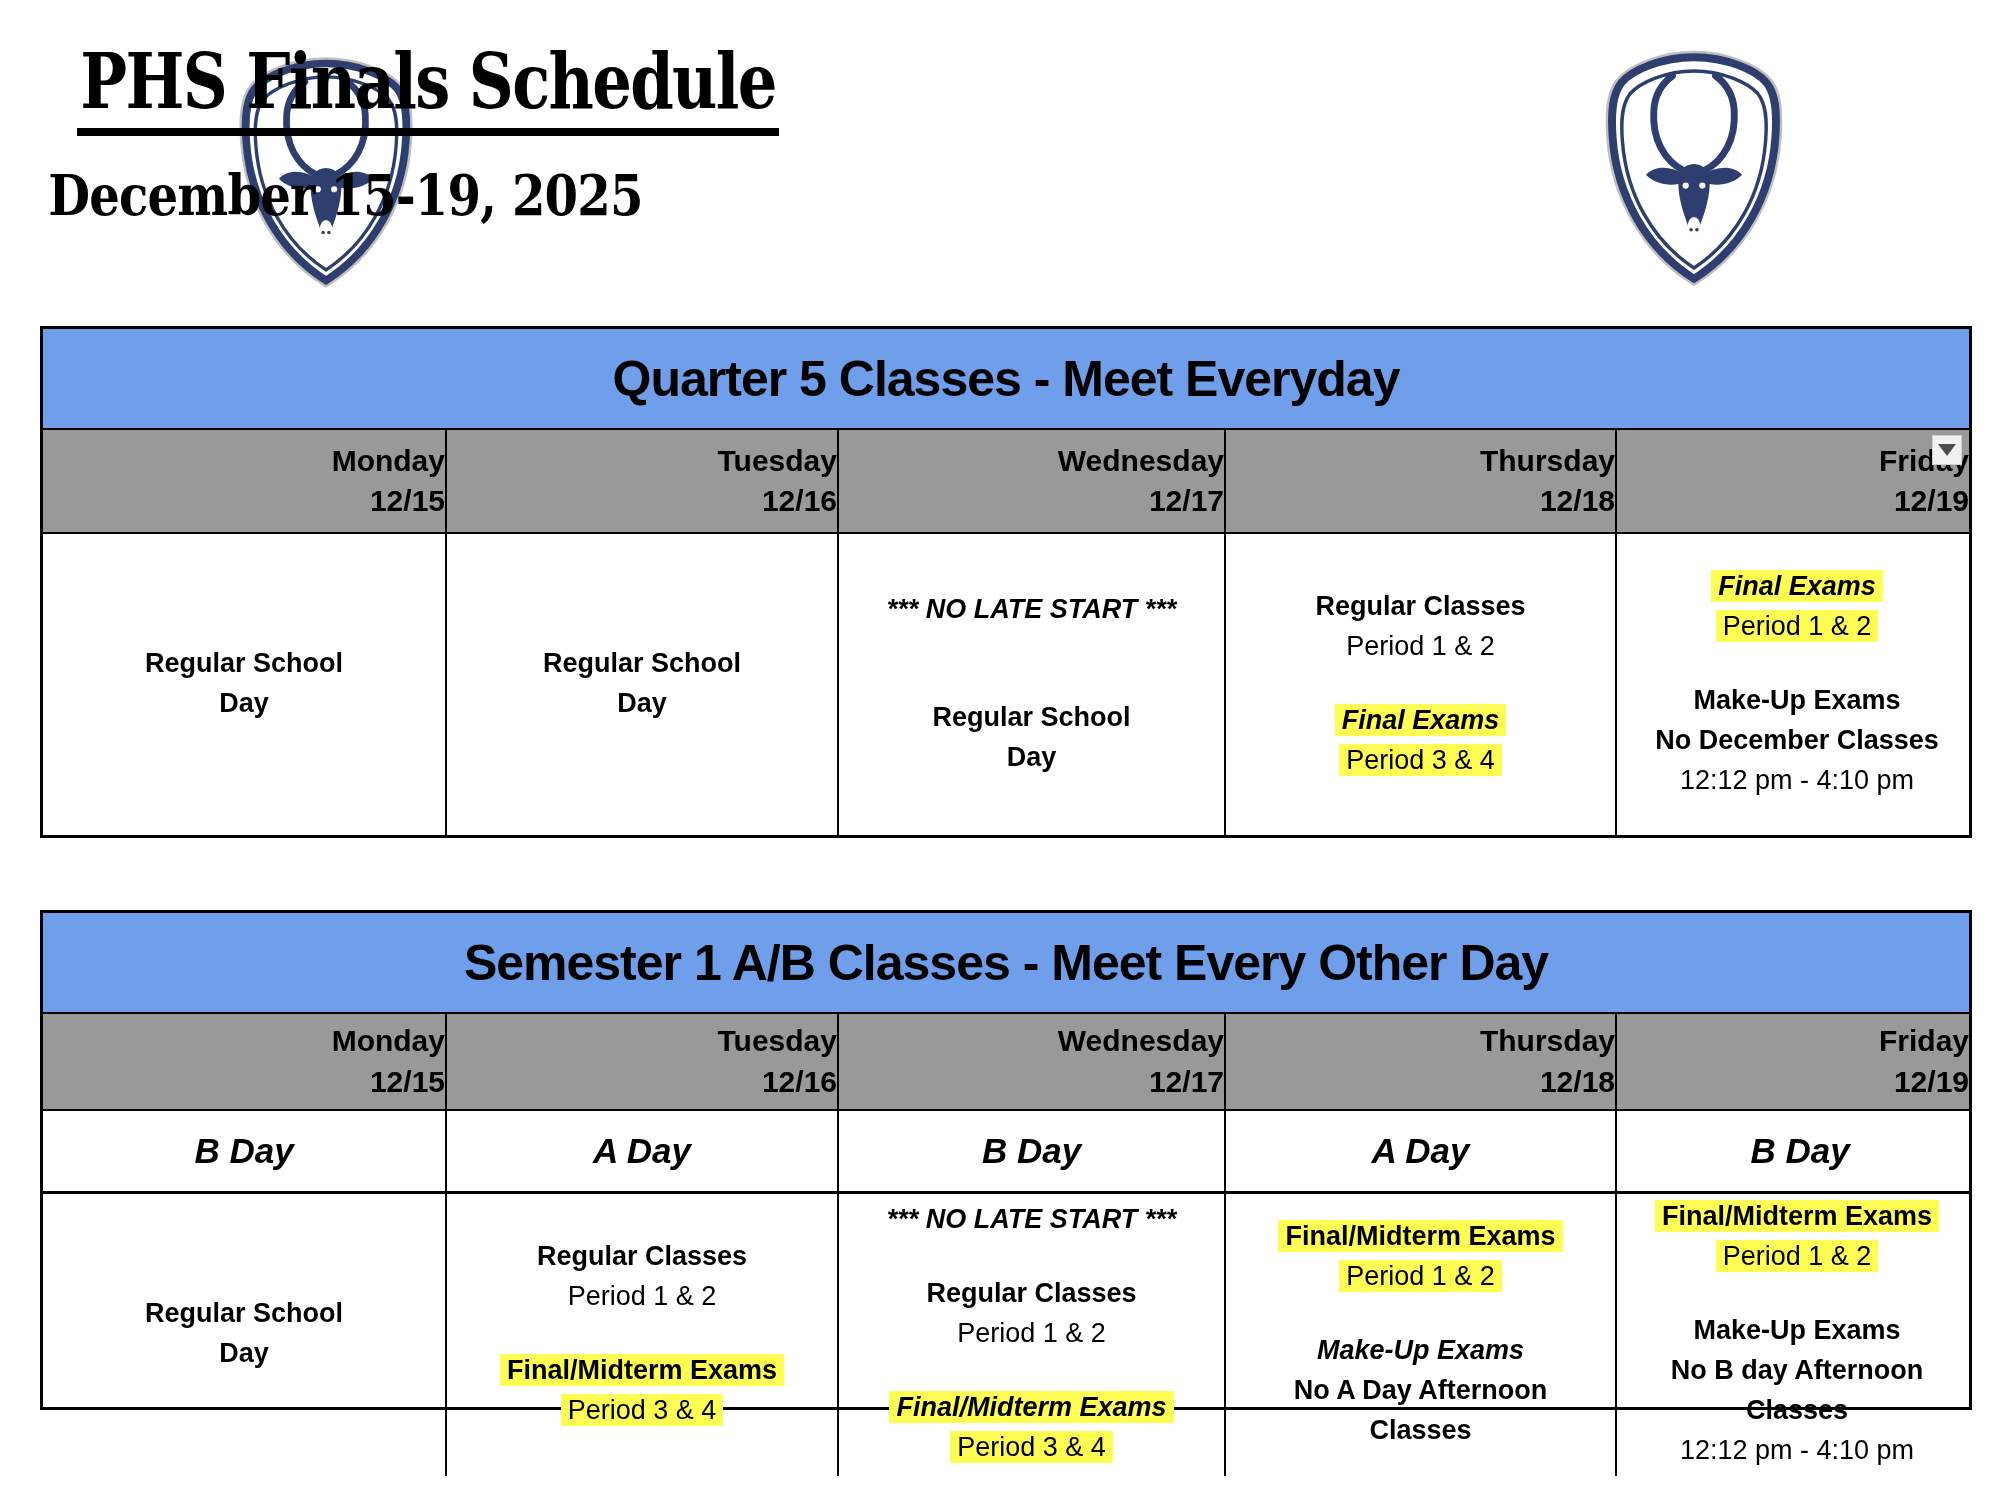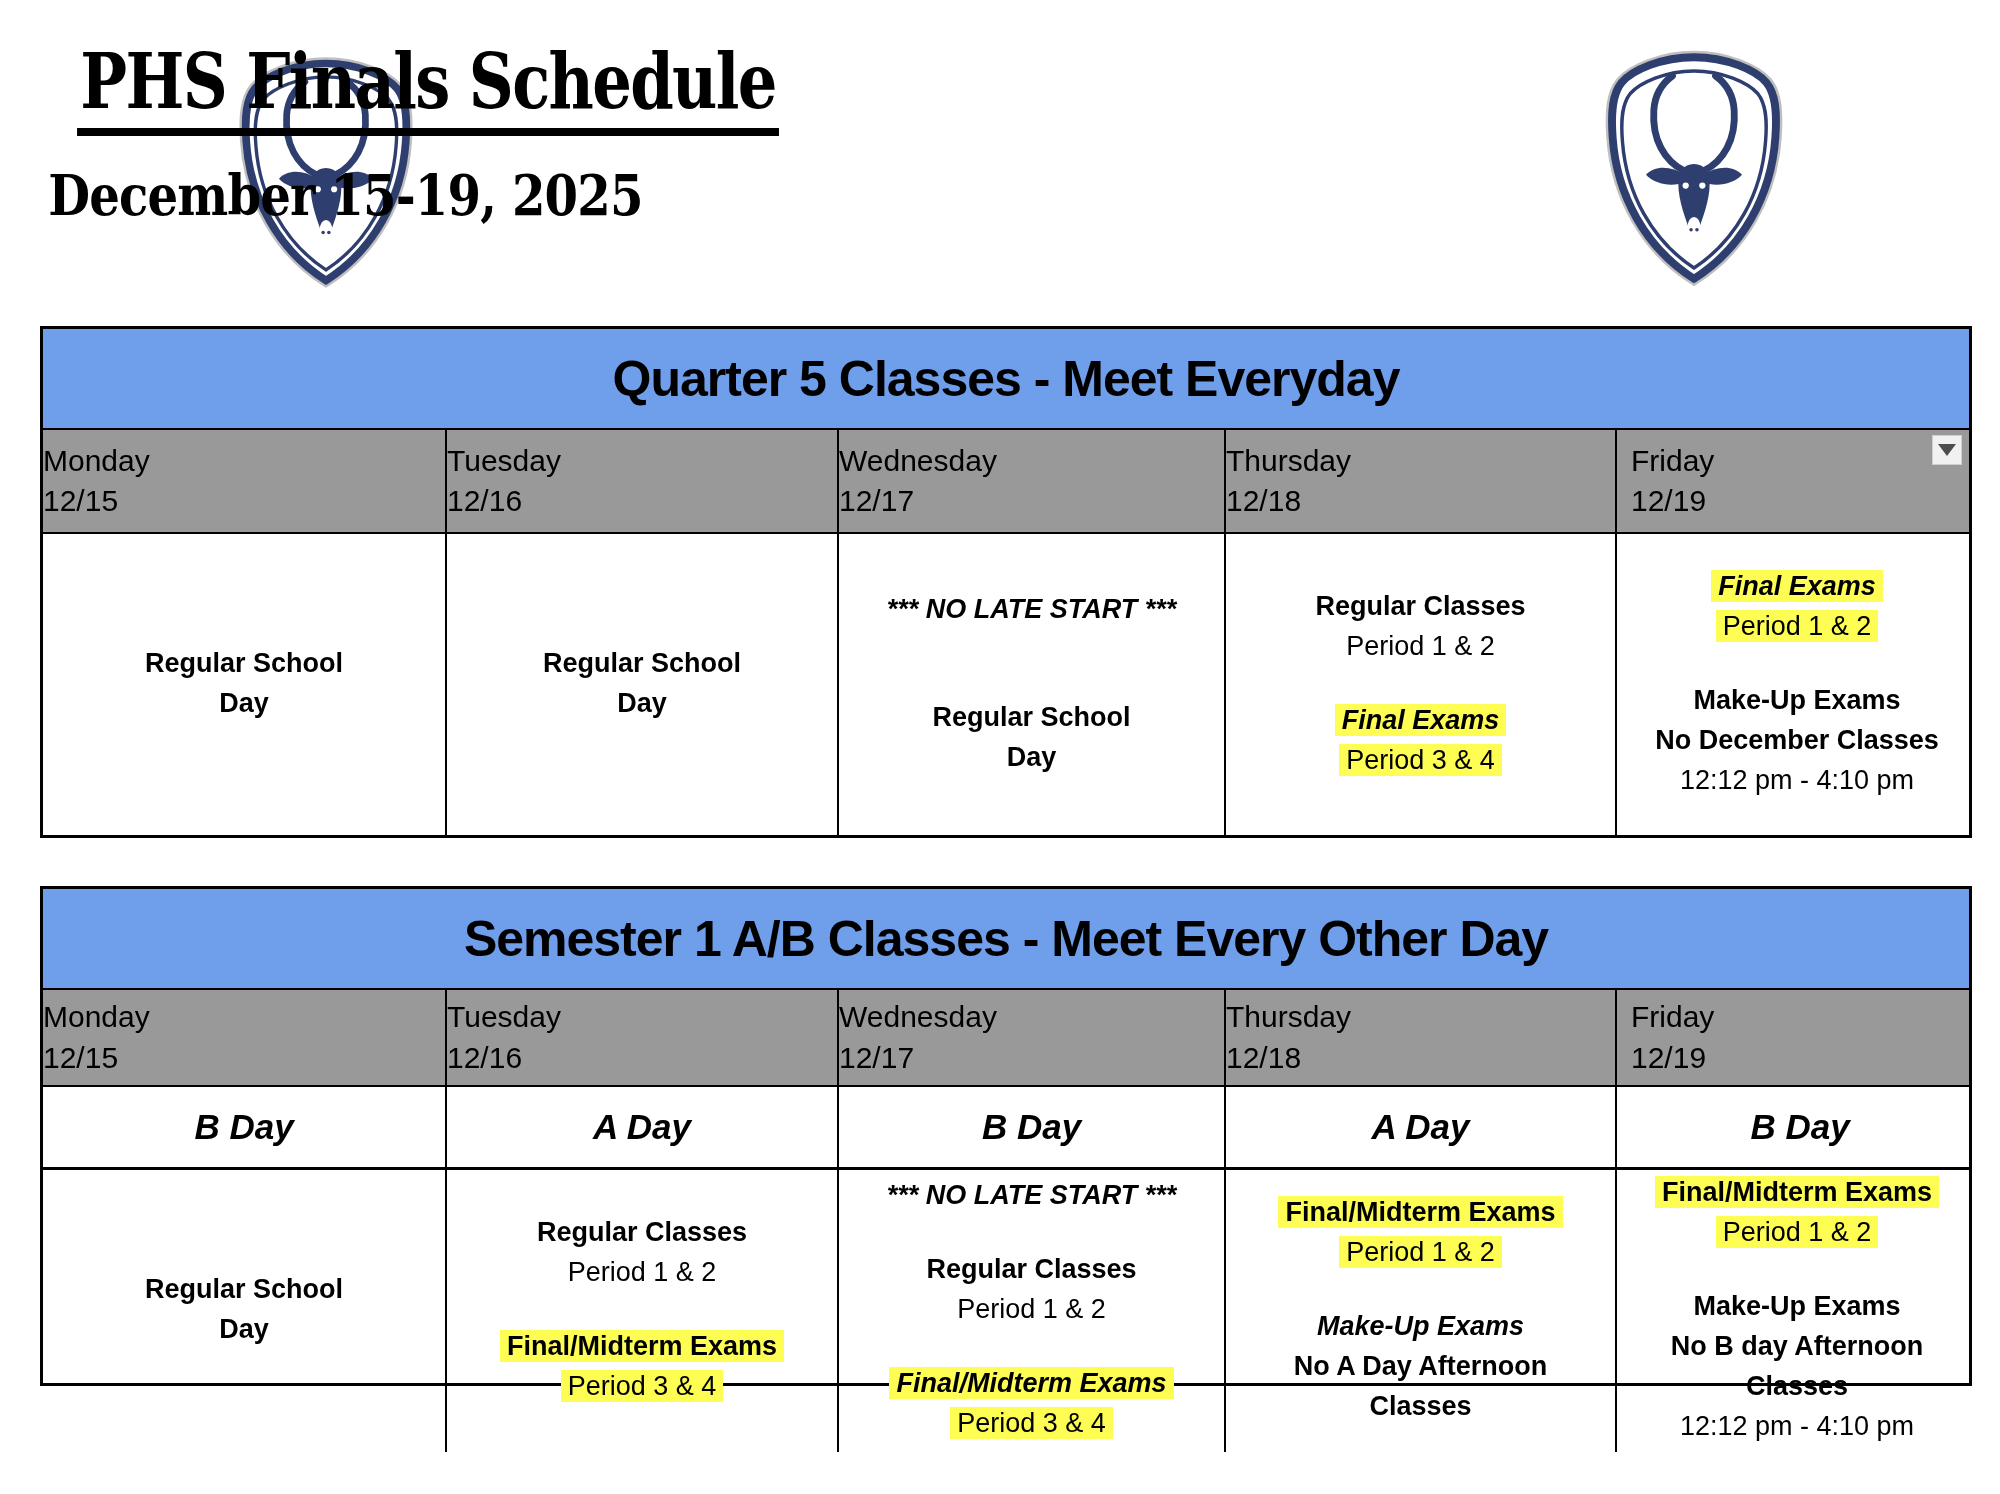--- a/index.html
+++ b/index.html
@@ -15,28 +15,28 @@
     letter-spacing:-1px;transform:scaleX(.86);transform-origin:center top;display:inline-block;}
   .logo{position:absolute;}
   .logo.left{left:230px;top:52px;width:192px;height:238px;}
   .logo.right{left:1596px;top:48px;width:196px;height:238px;}
   .logo svg{width:100%;height:100%;}
 
   
   .sched-table{position:absolute;left:40px;width:1932px;border:3px solid #000;display:grid;
     grid-template-columns:404fr 392fr 387fr 391fr 352fr;background:#fff;}
   .t1{top:326px;height:512px;grid-template-rows:101px 104px 1fr;}
-  .t2{top:886px;height:500px;grid-template-rows:101px 97px 83px 1fr;}
+  .t2{top:910px;height:500px;grid-template-rows:101px 97px 83px 1fr;}
 
   .row-title{grid-column:1/6;background:var(--header_blue,#6f9eea);border-bottom:2px solid #000;
     display:flex;align-items:center;justify-content:center;font-weight:bold;font-size:50px;letter-spacing:-1px;}
 
   .day{background:var(--header_gray,#999999);border-right:2px solid #000;border-bottom:2px solid #000;
-    display:flex;flex-direction:column;align-items:flex-start;justify-content:center;
-    font-weight:normal;font-size:30px;line-height:1.35;position:relative;}
+    display:flex;flex-direction:column;align-items:flex-end;justify-content:center;
+    font-weight:bold;font-size:30px;line-height:1.35;position:relative;}
   .ab{background:#fff;border-right:2px solid #000;border-bottom:3px solid #000;
     display:flex;align-items:center;justify-content:center;font-weight:bold;font-style:italic;font-size:35px;}
   .bodycell{border-right:2px solid #000;display:flex;flex-direction:column;align-items:center;
     justify-content:center;text-align:center;padding:4px 6px;}
   .lastcol{border-right:none !important;padding-left:14px;}
 
   .cellline{line-height:37px;min-height:37px;}
   .line{font-size:27px;}
   .line.b{font-weight:bold;}
   .line.i{font-style:italic;}

